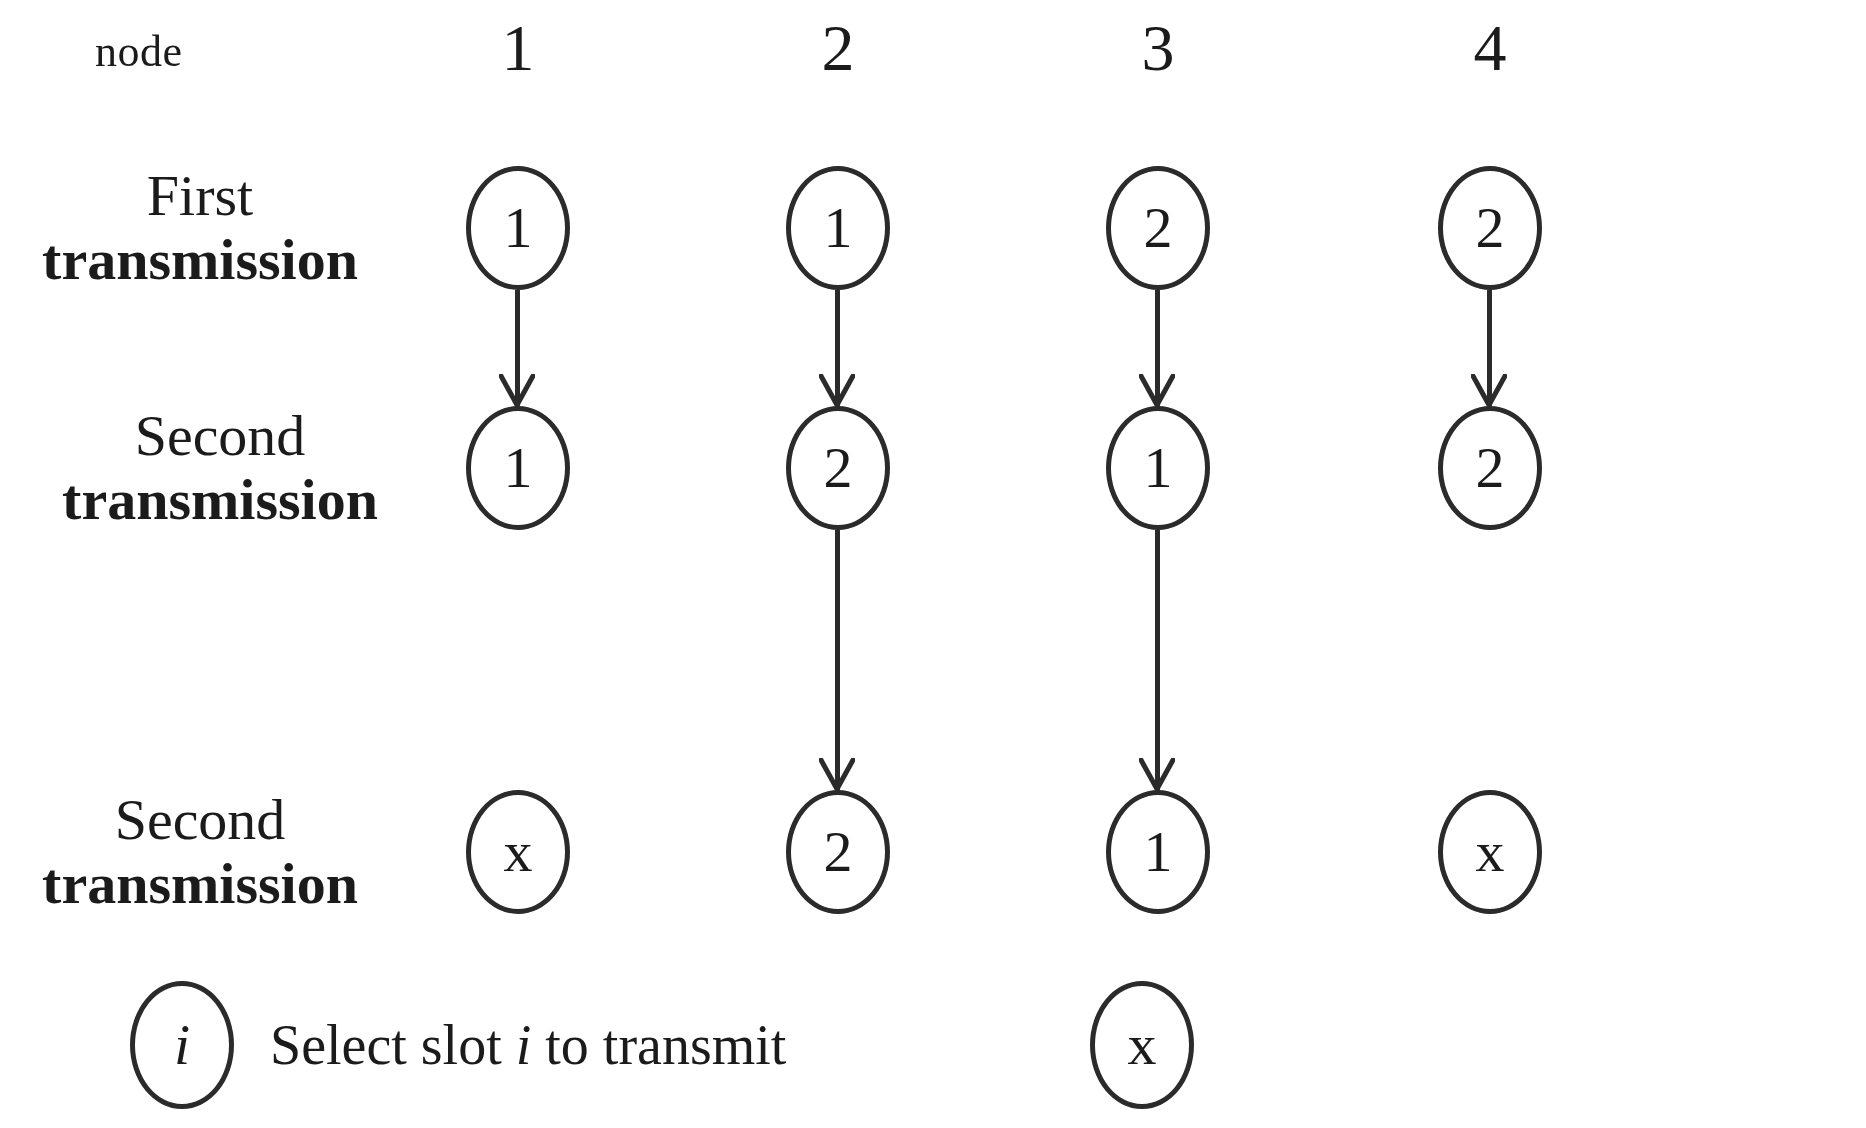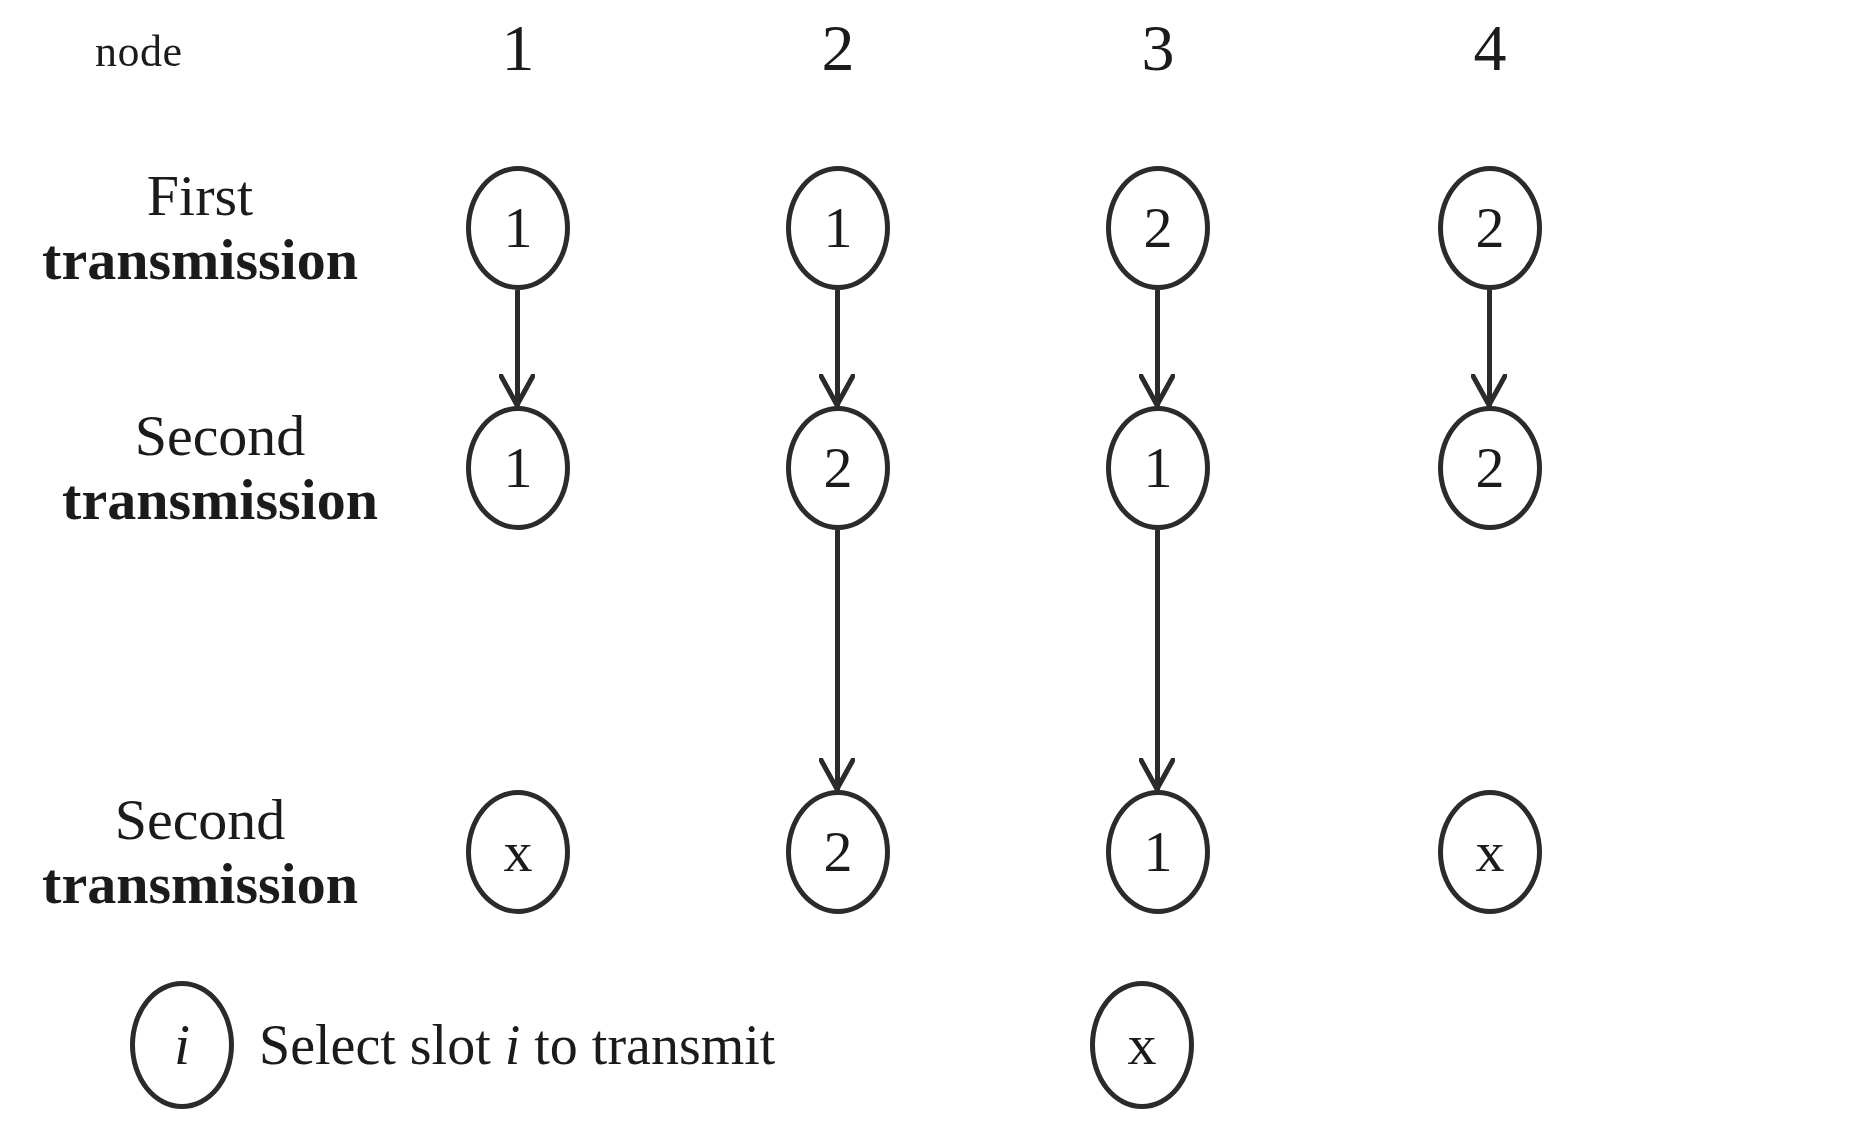--- a/index.html
+++ b/index.html
@@ -127,21 +127,21 @@
     background: #ffffff;
     display: flex;
     align-items: center;
     justify-content: center;
     font-size: 58px;
     line-height: 1;
     flex: 0 0 auto;
   }
   .legend-circle.italic { font-style: italic; }
   .legend-text {
-    margin-left: 25px;
+    margin-left: 36px;
     font-size: 56px;
     line-height: 1;
     white-space: nowrap;
   }
   .legend-text em { font-style: italic; }
 </style>
 </head>
 <body>
 
 <div id="diagram">

